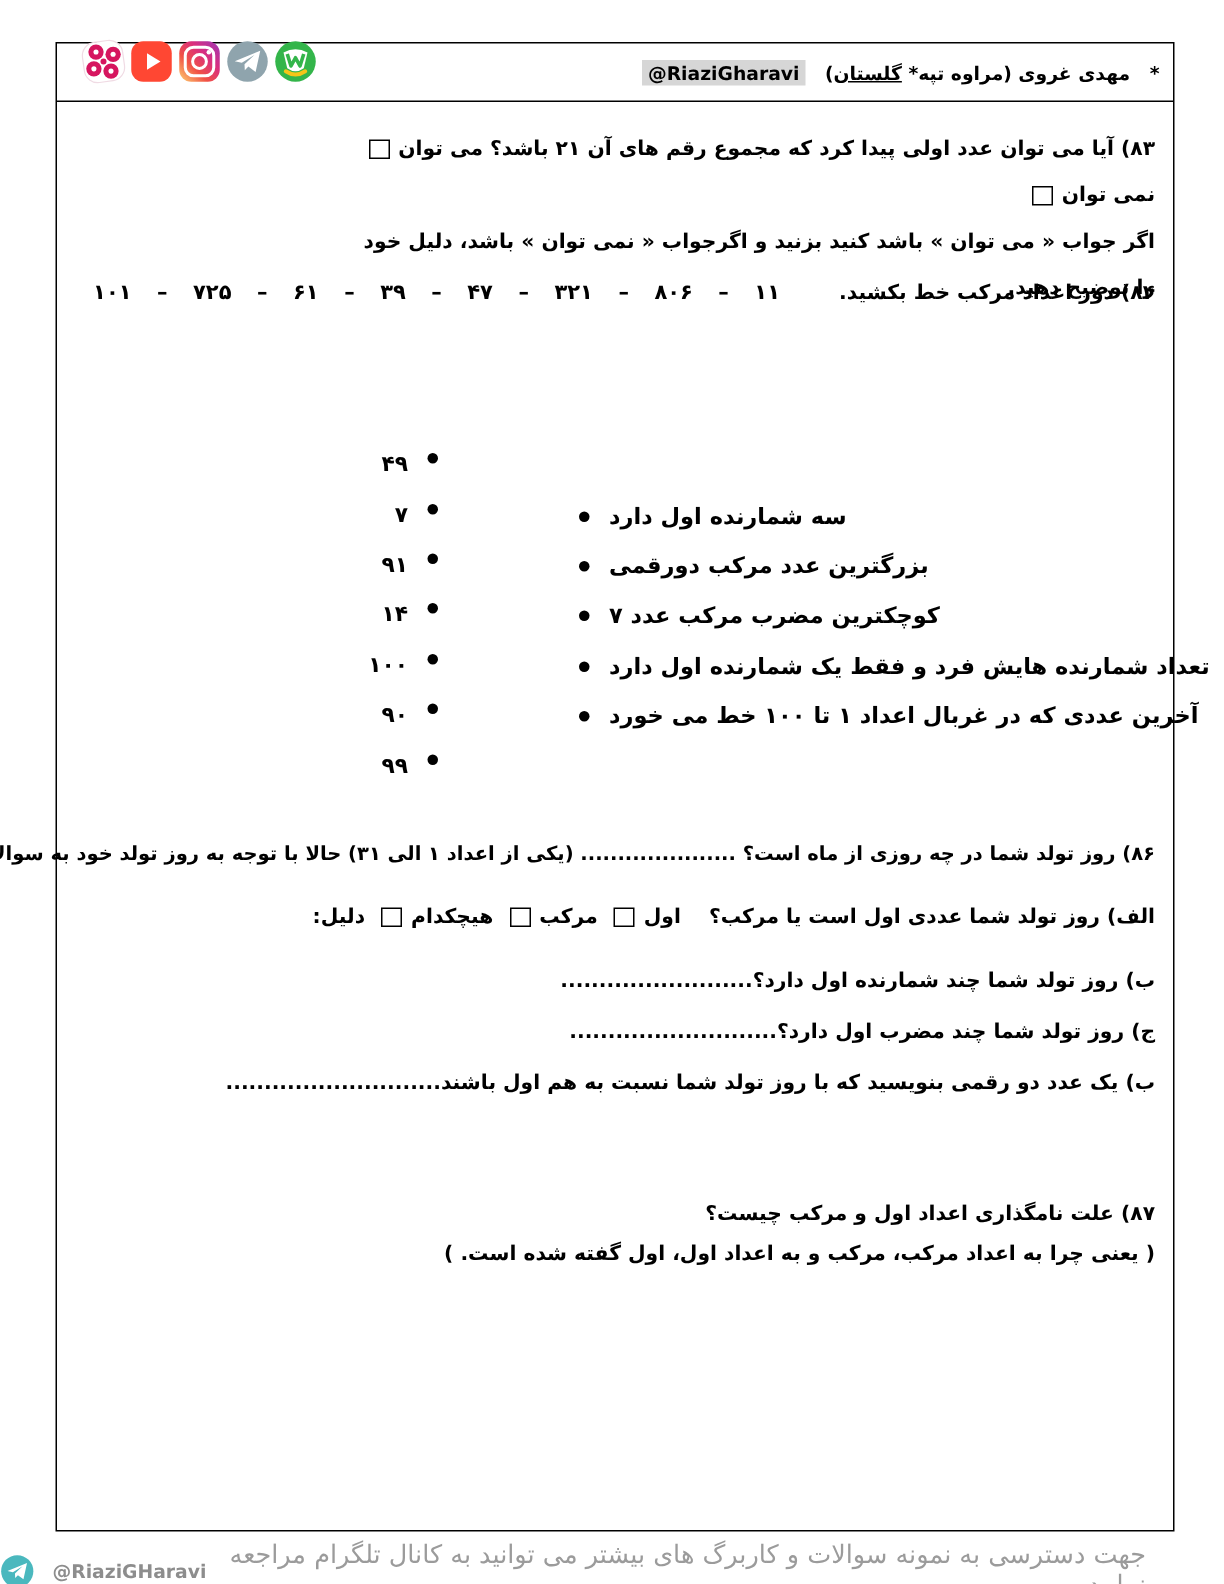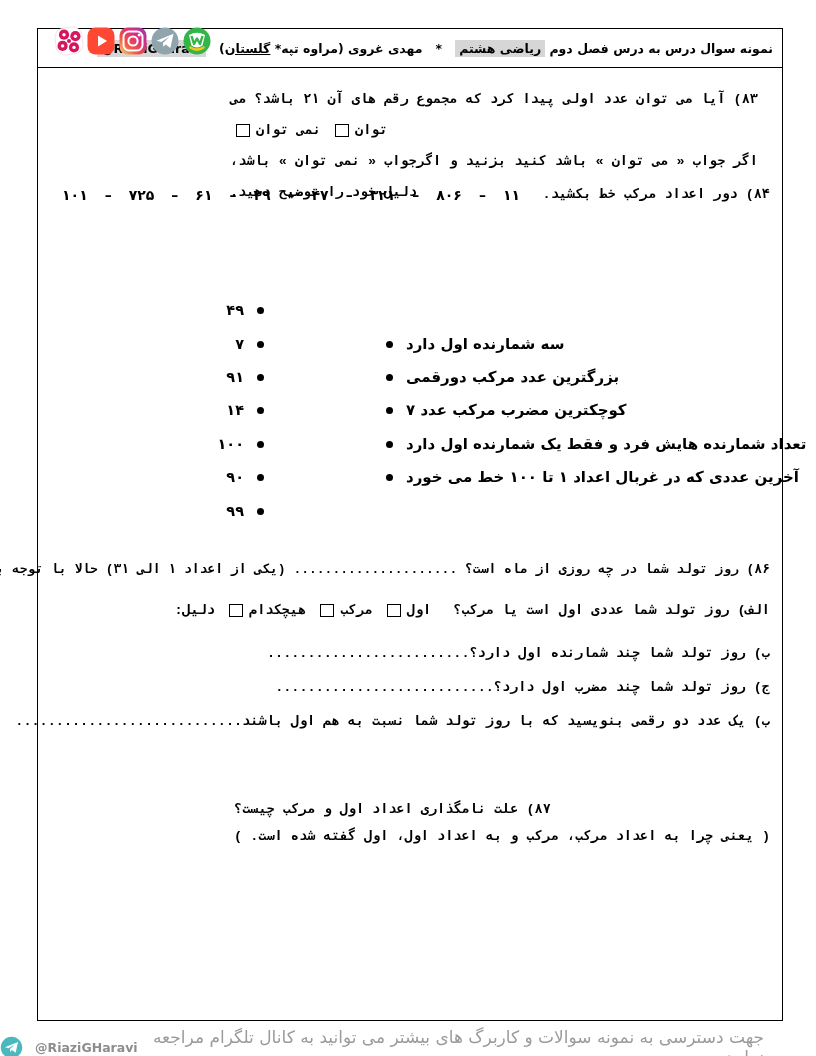--- a/index.html
+++ b/index.html
@@ -17,35 +17,35 @@
     position:absolute; left:0; top:0; right:0; height:39px;
     border-bottom:1.5px solid #000;
     display:flex; direction:rtl; align-items:center; gap:13px;
     padding-right:9px; font-size:12.5px; white-space:nowrap;
   }
   .hl { background:#d6d6d6; padding:1px 4px; }
   .ul { text-decoration:underline; }
   .social-icons { position:absolute; left:54px; top:26px; display:flex; gap:2px; z-index:3; }
   .social-icons span { display:inline-block; width:30px; height:30px; }
 
-  .rtl-block { position:absolute; direction:rtl; text-align:left; font-size:13.5px;font-family:Liberation Mono, monospace; }
+  .rtl-block { position:absolute; direction:rtl; text-align:right; font-size:13.5px; }
   .cb {
     display:inline-block; width:14px; height:13px; border:1.4px solid #000;
     background:#fff; vertical-align:middle; margin:0 6px -1px 6px;
   }
   .q83 { right:46px; top:84px; line-height:31px; width:540px; }
   .q84-label { right:46px; top:182px; line-height:26px; }
   .q84-nums {
     position:absolute; left:62px; top:182px; width:458px; line-height:26px;
     direction:rtl; display:flex; justify-content:space-between; align-items:center;
     font-size:14px;
   }
   .q85-label { right:46px; top:264px; line-height:26px; }
   .bullet { display:inline-block; width:7px; height:7px; border-radius:50%; background:#000; flex:0 0 auto; }
-  .num-row { position:absolute; right:552px; display:flex; align-items:center; gap:13px; height:16px; }
+  .num-row { position:absolute; right:524px; display:flex; align-items:flex-start; gap:13px; height:16px; }
   .mnum { font-size:14.5px; direction:rtl; }
   .phrase-row { position:absolute; left:386px; display:flex; align-items:center; gap:13px; height:16px; }
   .ptext { direction:rtl; font-size:15px; white-space:nowrap; }
   .q86-prompt { right:46px; top:558px; font-size:13px; white-space:nowrap; line-height:24px; }
   .q86-a { right:46px; top:599px; line-height:24px; }
   .q86-a .gap { margin-right:14px; }
   .q86-b { right:46px; top:642px; line-height:24px; }
   .q86-c { right:46px; top:676px; line-height:24px; }
   .q86-d { right:46px; top:710px; line-height:24px; }
   .q87 { right:46px; top:796px; line-height:27px; }
@@ -110,24 +110,20 @@
         <circle cx="15" cy="15" r="13.5" fill="#33b54a"></circle>
         <path d="M7 9 Q15 4.5 23 9 L20.5 19.5 Q15 23.5 9.5 19.5 Z" fill="#fff"></path>
         <path d="M9.5 10 L12 18 L15 12.5 L18 18 L20.5 10" stroke="#33b54a" stroke-width="2.4" fill="none" stroke-linejoin="round"></path>
         <path d="M8.5 21.5 Q15 25.8 21.5 21.5" stroke="#f5c518" stroke-width="2.6" fill="none" stroke-linecap="round"></path>
       </svg>
     </span>
   </div>
 
   <div class="frame">
     <div class="header-inner">
-      <span>
-        <span>نمونه سوال درس به درس فصل دوم</span>
-        <span class="hl">ریاضی هشتم</span>
-      </span>
       <span>*</span>
       <span>
         <span>مهدی غروی (مراوه تپه*</span>
         <span class="ul">گلستان</span><span>)</span>
       </span>
       <span class="hl" dir="ltr">@RiaziGharavi</span>
     </div>
   </div>
 
   <div class="rtl-block q83">

